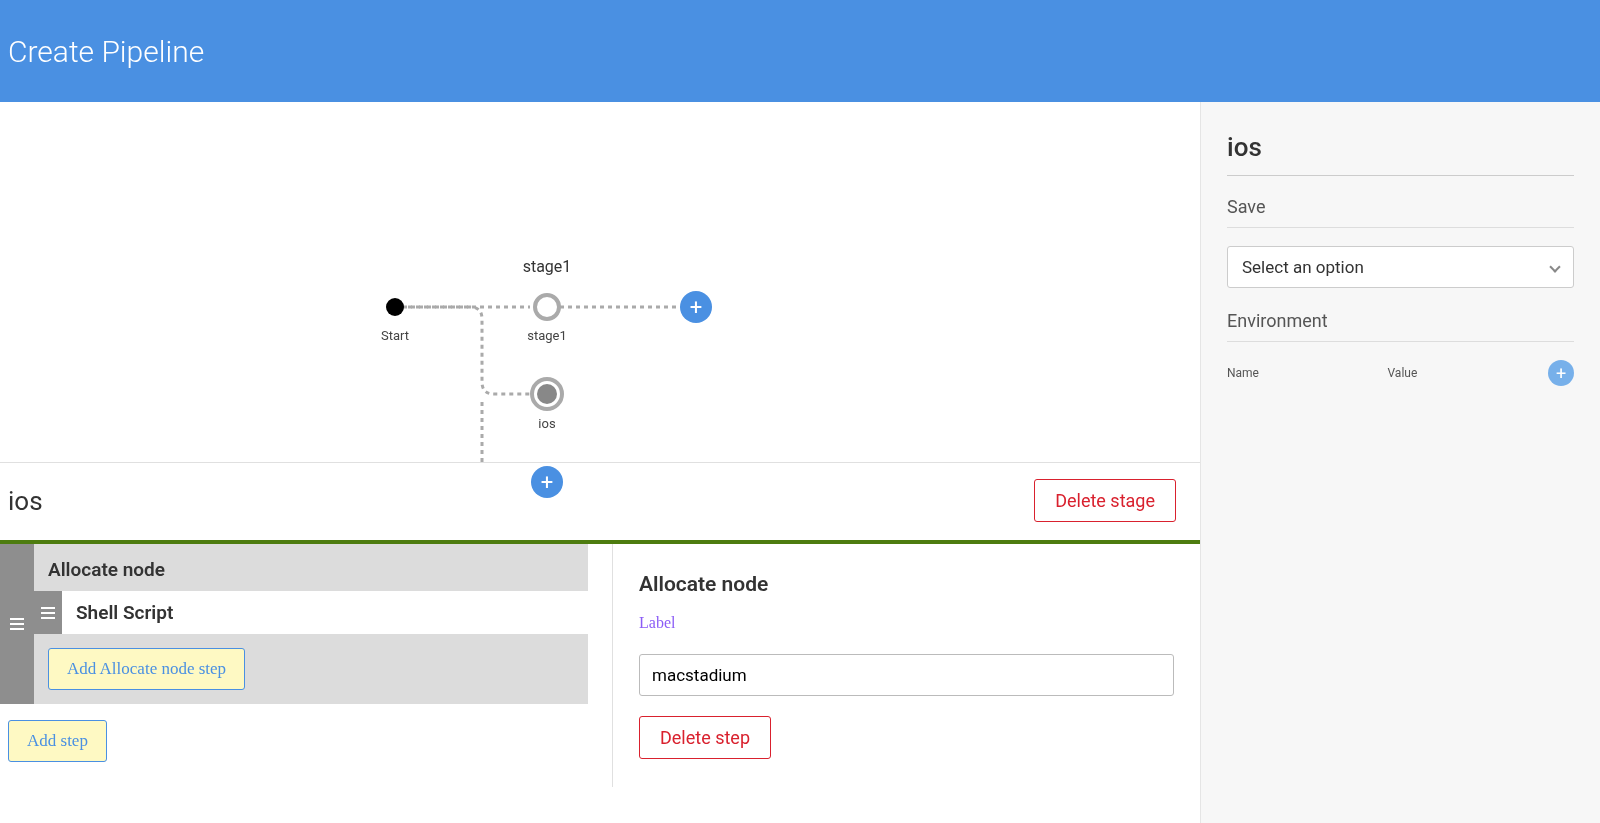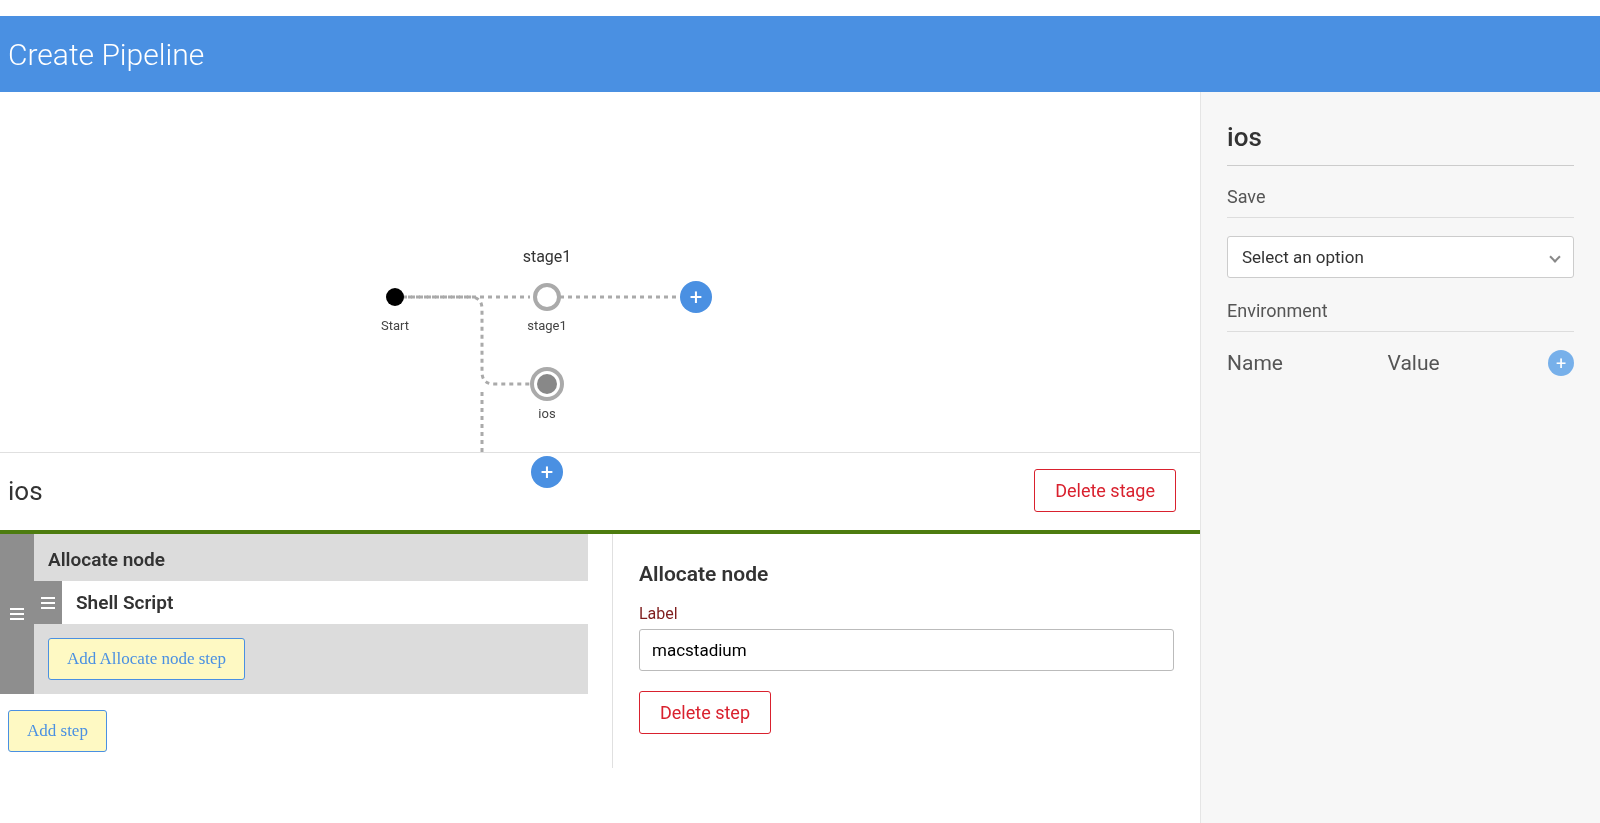--- a/index.html
+++ b/index.html
@@ -5,22 +5,21 @@
     * { box-sizing: border-box; margin: 0; padding: 0; font-family: -apple-system, BlinkMacSystemFont, "Segoe UI", Roboto, Helvetica, Arial, sans-serif; }
     body { background: #fff; color: #333; }
     
     .header-bar {
       background: #4a90e2;
       color: #fff;
       display: flex;
       align-items: center;
       justify-content: space-between;
       padding: 16px 20px 16px 8px;
-      height: 76px;
-      margin-top: 16px;
+      height: 102px;
     }
     .header-title { font-size: 30px; font-weight: 300; }
     .header-actions { display: flex; gap: 12px; }
     .btn-outline-light {
       background: transparent;
       border: 1px solid #fff;
       color: #fff;
       font-size: 18px;
       padding: 10px 22px;
       cursor: pointer;
@@ -141,21 +140,21 @@
       font-size: 17px;
       padding: 10px 18px;
       border-radius: 3px;
       cursor: pointer;
       font-family: Liberation Serif, serif;
     }
     .add-nested-wrap { padding: 14px 14px 0 14px; }
     .add-step-wrap { padding: 16px 8px; }
     
     .detail-title { font-size: 21px; font-weight: 600; color: #333; margin-bottom: 18px; }
-    .field-label { font-size: 16px; color: #7f1d1d; margin-bottom: 6px; }
+    .field-label { font-size: 16px; color: #8b5cf6; margin-bottom: 22px; font-family: Liberation Serif, serif; }
     .text-input {
       width: 100%;
       font-size: 17px;
       padding: 10px 12px;
       border: 1px solid #bbb;
       border-radius: 3px;
       margin-bottom: 20px;
     }
     
     .sidebar-title-input {
@@ -175,21 +174,21 @@
     
     .select-row {
       display: flex; justify-content: space-between; align-items: center;
       background: #fff; border: 1px solid #ccc; border-radius: 3px;
       padding: 10px 14px; cursor: pointer; margin-bottom: 22px;
       font-size: 17px; color: #333;
     }
     .chevron { border: solid #888; border-width: 0 2px 2px 0; display: inline-block; padding: 3px; transform: rotate(45deg); }
     
     .env-table-head { display: flex; align-items: center; }
-    .env-col { flex: 1; font-size: 21px; color: #555; }
+    .env-col { flex: 1; font-size: 12px; color: #555; }
   </style>
 </head>
 <body>
 
 <div class="header-bar">
   <div class="header-title">Create Pipeline</div>
 </div>
 
 <div class="main-layout">
 

